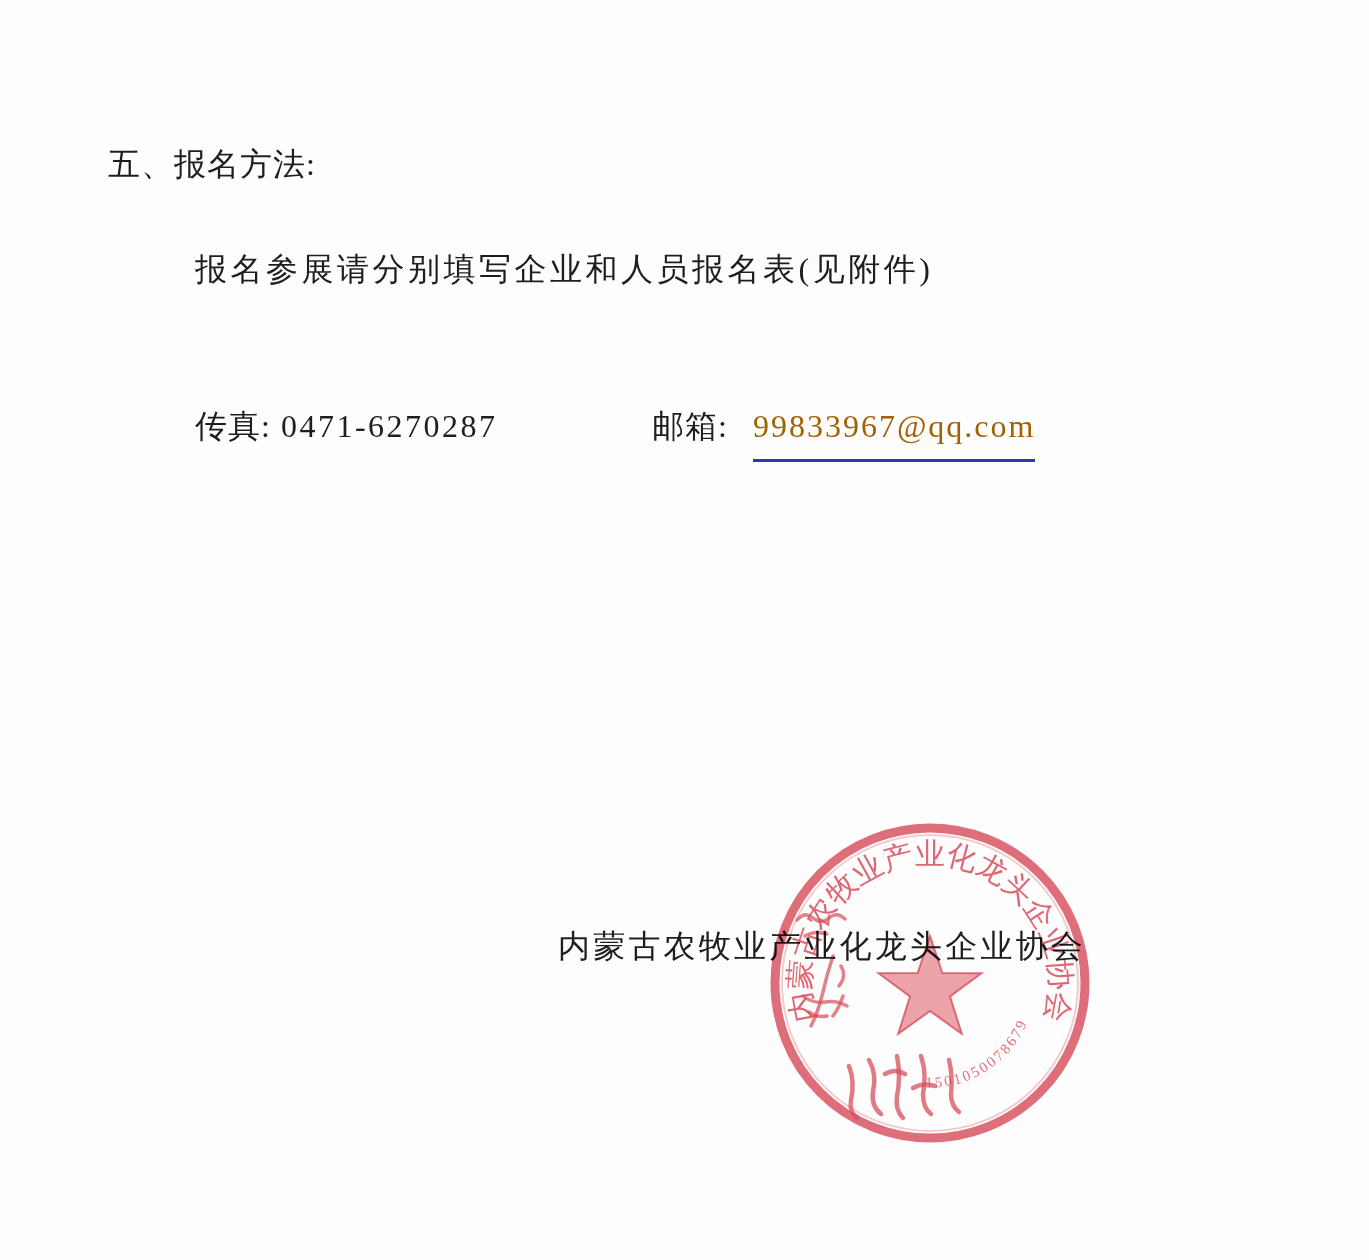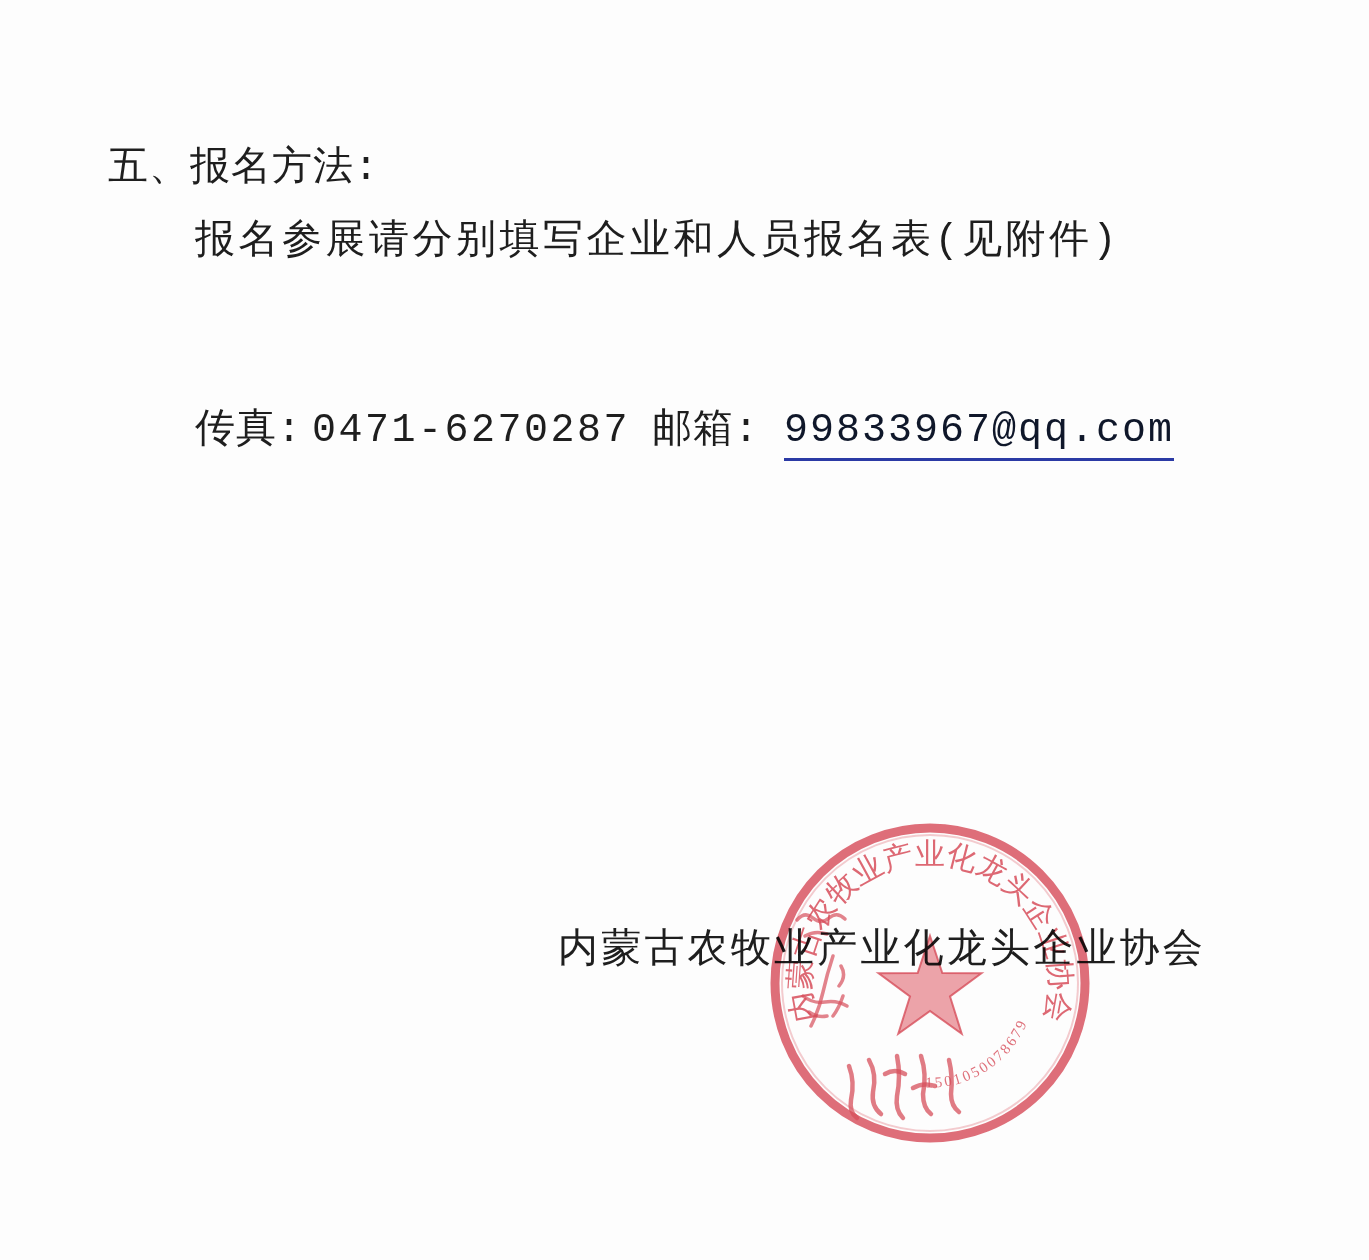--- a/index.html
+++ b/index.html
@@ -6,36 +6,35 @@
   .page {
     position:relative;
     width:1369px; height:1260px;
     background:#fdfdfd;
     font-family:"Liberation Serif","DejaVu Serif",serif;
     color:#1e1e1e;
     overflow:hidden;
   }
   .t {
     position:absolute;
-    font-size:40px;
+    font-size:32px;
     line-height:1.1;
     white-space:nowrap;
     letter-spacing:1px;
-    font-family:Liberation Mono, monospace;
   }
   .heading { letter-spacing:1px; }
   .body-line { letter-spacing:3.5px; }
   .org-line  { letter-spacing:3.2px; }
   .num { letter-spacing:2.5px; }
   .val-gap { display:inline-block; margin-left:10px; }
   .email-link {
-    color:#0f172a;
+    color:#a16207;
     text-decoration:none;
     border-bottom:3px solid #2b3aa5;
-    padding-bottom:5px;
+    padding-bottom:15px;
     letter-spacing:2px;
     cursor:pointer;
     margin-left:25px;
   }
   .stamp-wrap {
     position:absolute;
     left:745px; top:798px;
     width:370px; height:370px;
     mix-blend-mode:multiply;
     opacity:0.92;
@@ -43,21 +42,21 @@
   }
   svg text { font-family:"Liberation Serif","DejaVu Serif",serif; }
 </style>
 </head>
 <body>
 
 <div class="page">
 
   <div class="t heading" style="left:108px; top:147px">五、报名方法:</div>
 
-  <div class="t body-line" style="left:195px; top:220px">报名参展请分别填写企业和人员报名表(见附件)</div>
+  <div class="t body-line" style="left:195px; top:252px">报名参展请分别填写企业和人员报名表(见附件)</div>
 
 
   <div class="t" style="left:195px; top:409px">
     <span>传真:</span><span class="val-gap num">0471-6270287</span>
   </div>
   <div class="t" style="left:652px; top:409px">
     <span>邮箱:</span><a class="val-gap email-link">99833967@qq.com</a>
   </div>
 
 

